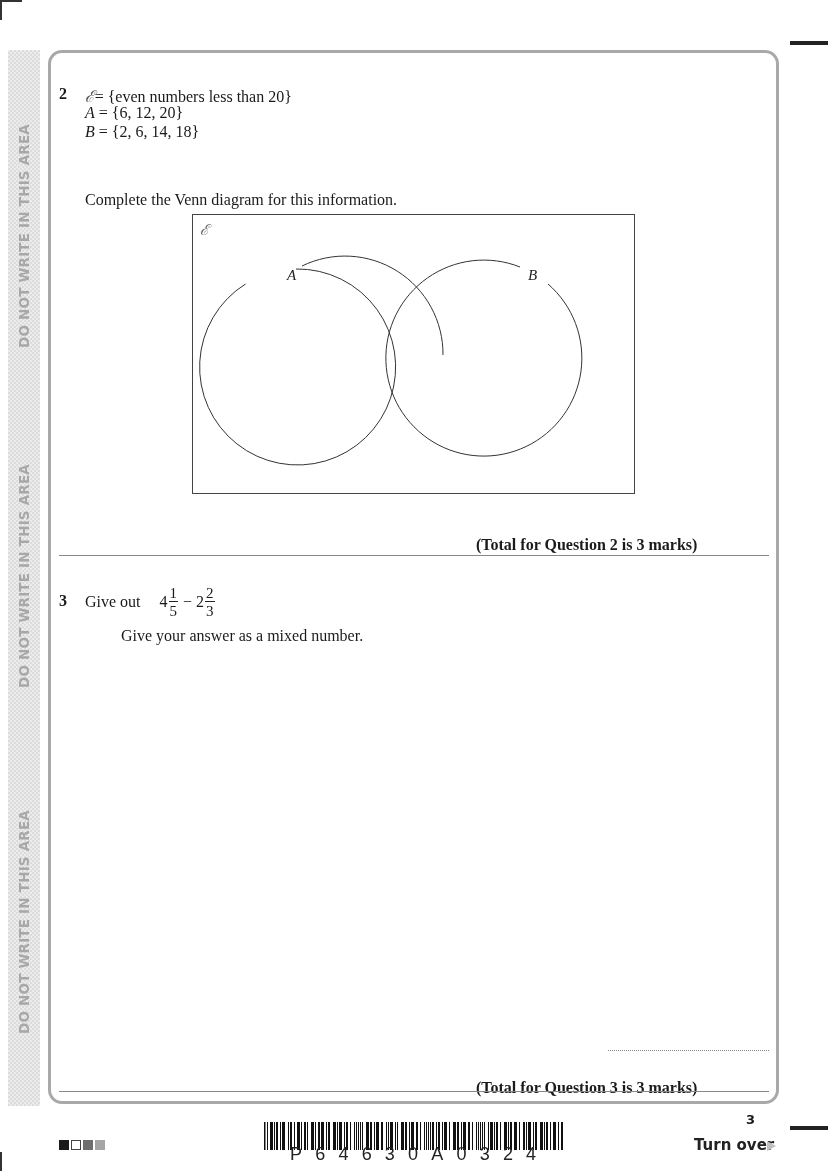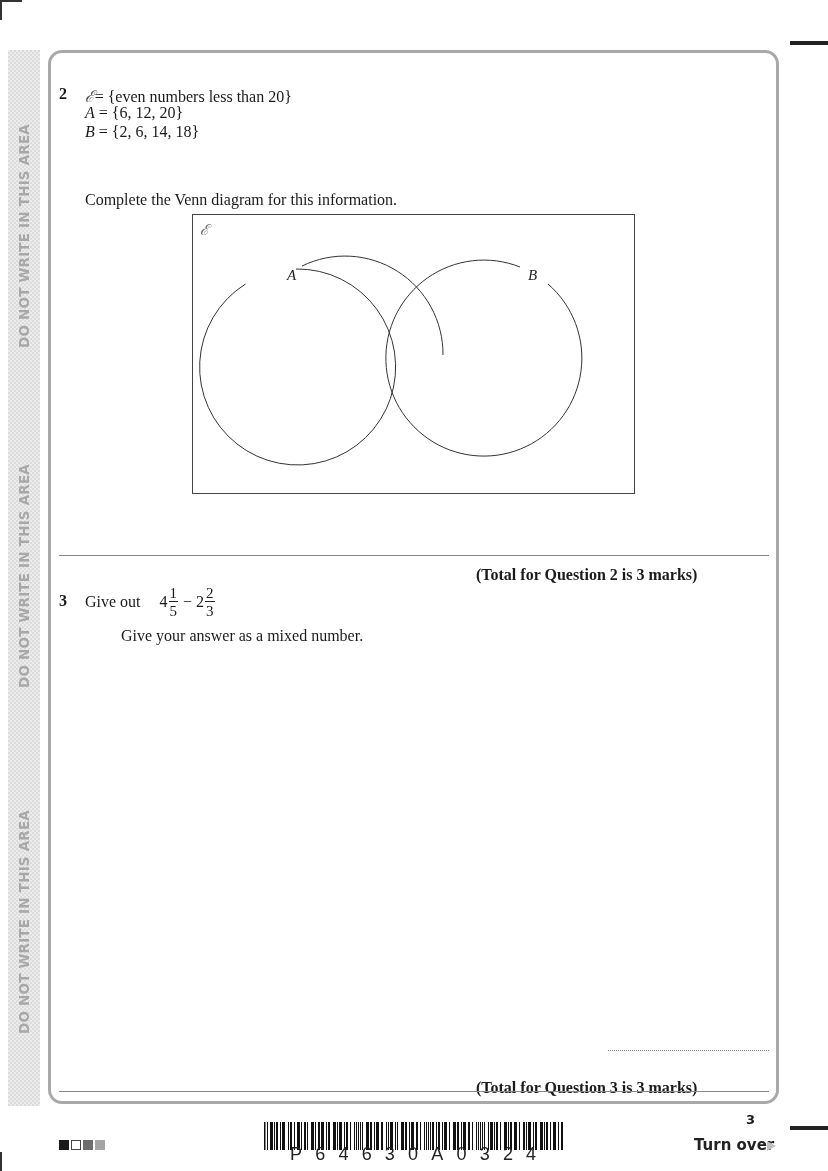--- a/index.html
+++ b/index.html
@@ -121,21 +121,21 @@
   <text x="8" y="21" font-family="DejaVu Serif, serif" font-style="italic" font-size="15" fill="#666">ℰ</text>
 
   <path d="M 53.5 70 A 98 98 0 1 0 104 55" fill="none" stroke="#333" stroke-width="1"></path>
   <path d="M 110 52 A 98 98 0 0 1 251 141 A 98 98 0 0 1 251 141" fill="none" stroke="#333" stroke-width="1"></path>
   <text x="95" y="66" font-family="Liberation Serif, serif" font-style="italic" font-size="15" fill="#222">A</text>
 
   <path d="M 328 53 A 98 98 0 1 0 356 70" fill="none" stroke="#333" stroke-width="1"></path>
   <text x="336" y="66" font-family="Liberation Serif, serif" font-style="italic" font-size="15" fill="#222">B</text>
 </svg>
 
-<div class="total-text" style="left:476px; top:566px;text-align:right;">(Total for Question 2 is 3 marks)</div>
+<div class="total-text" style="left:476px; top:536px;text-align:right;">(Total for Question 2 is 3 marks)</div>
 <div class="total-line" style="top:555px;"></div>
 
 <div class="q-num" style="left:59px; top:592px;">3</div>
 <div class="q-text" style="left:85px; top:580px; height:44px; display:flex; align-items:center;">
   <span>Give out</span>
   <span style="display:inline-block; width:19px;"></span>
   <span>4</span>
   <span class="frac">
     <span class="num">1</span>
     <span class="den">5</span>

